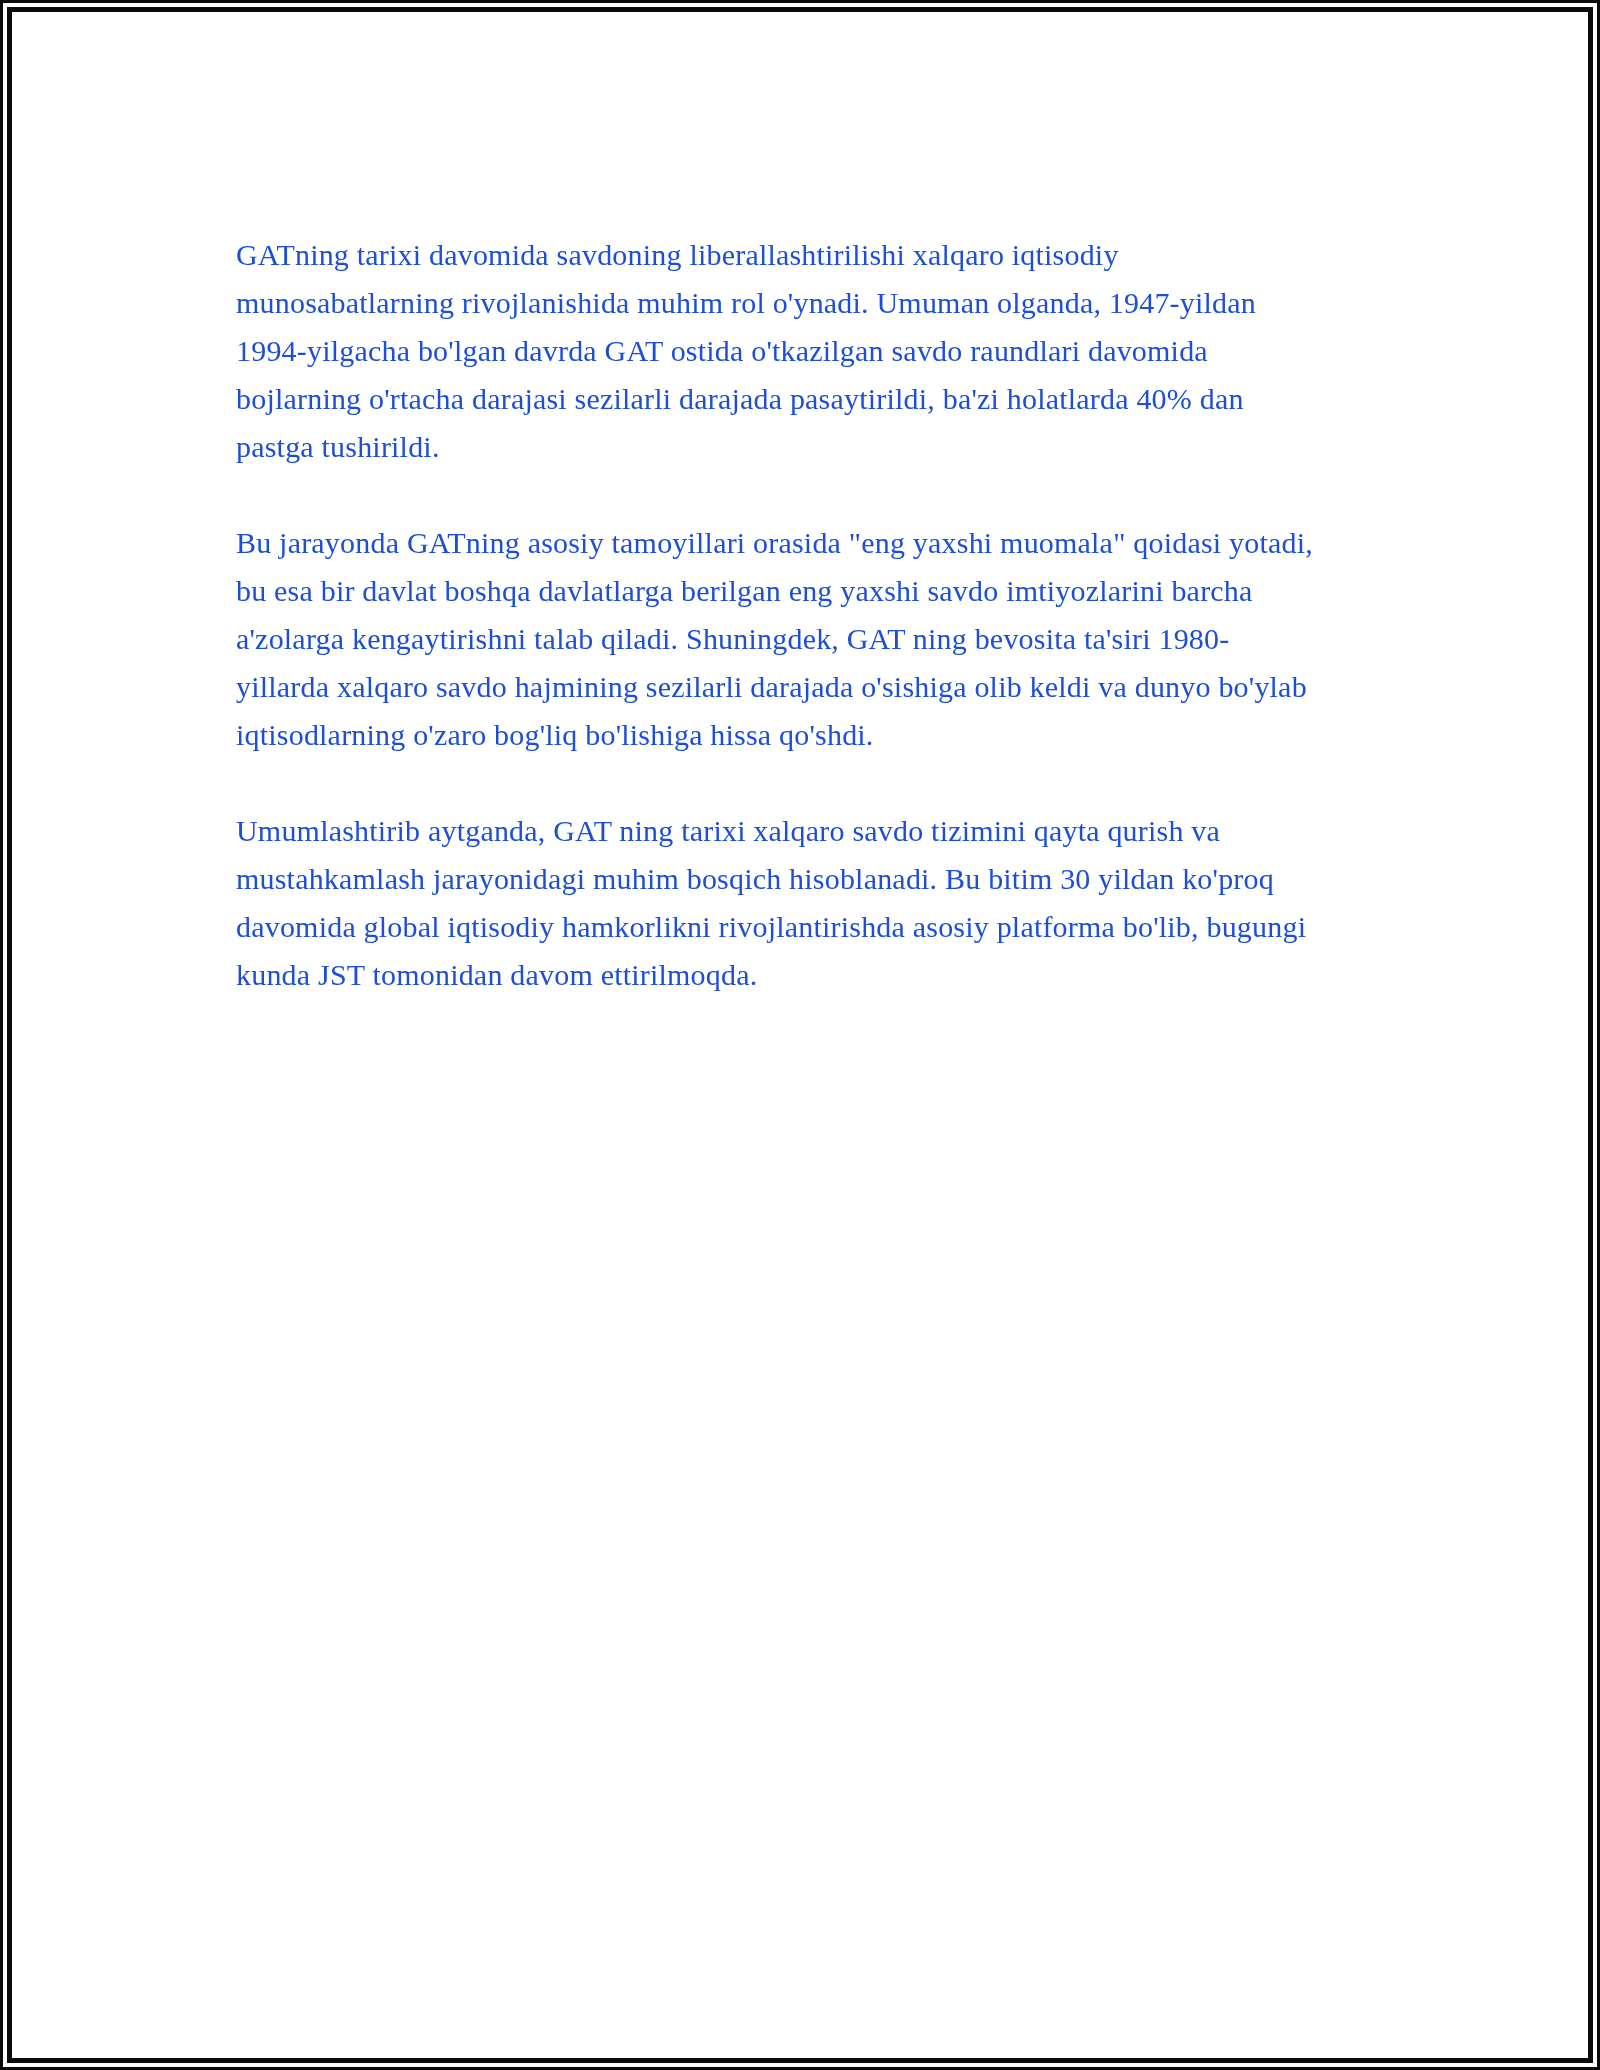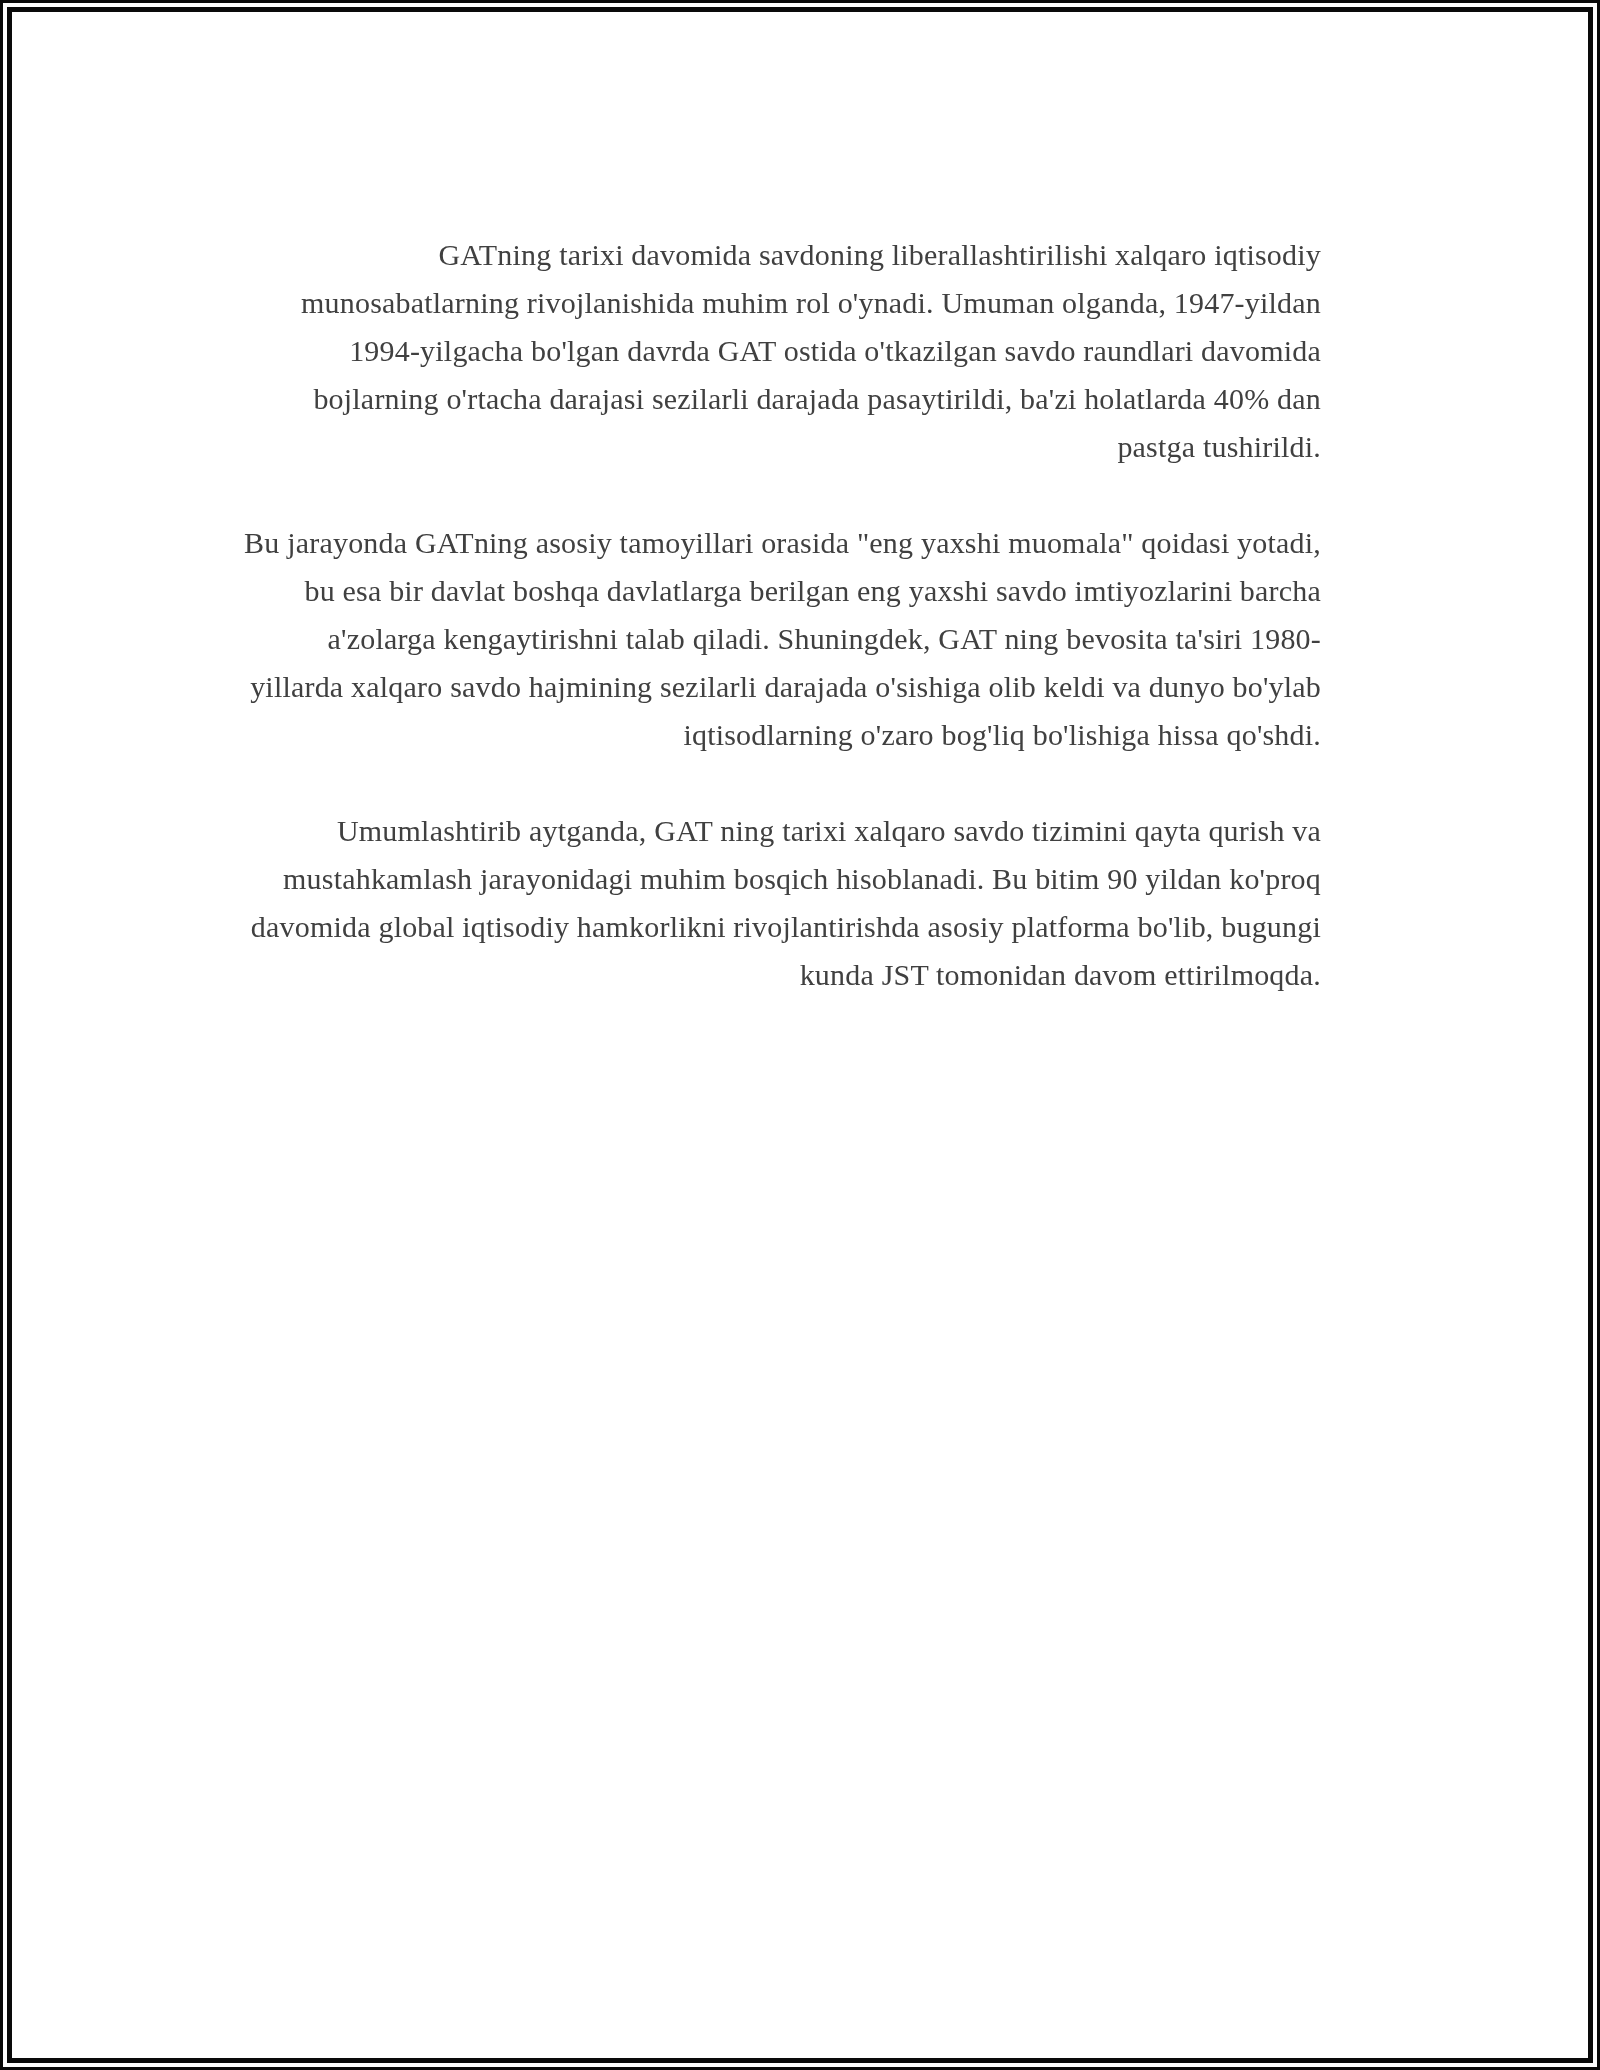--- a/index.html
+++ b/index.html
@@ -23,30 +23,30 @@
   }
   .text-block {
     position: absolute;
     left: 233px;
     top: 228px;
     width: 1085px;
   }
   .text-block p {
     font-size: 30px;
     line-height: 48px;
-    color: #404040;
-    text-align: right;
+    color: #1d4ed8;
+    text-align: left;
     margin: 0 0 48px 0;
     letter-spacing: 0.2px;
   }
   .text-block p:last-child { margin-bottom: 0; }
 </style>
 </head>
 <body>
 
 <div class="page">
   <div class="page-inner"></div>
   <div class="text-block">
     <p>GATning tarixi davomida savdoning liberallashtirilishi xalqaro iqtisodiy munosabatlarning rivojlanishida muhim rol o'ynadi. Umuman olganda, 1947-yildan 1994-yilgacha bo'lgan davrda GAT ostida o'tkazilgan savdo raundlari davomida bojlarning o'rtacha darajasi sezilarli darajada pasaytirildi, ba'zi holatlarda 40% dan pastga tushirildi.</p>
     <p>Bu jarayonda GATning asosiy tamoyillari orasida "eng yaxshi muomala" qoidasi yotadi, bu esa bir davlat boshqa davlatlarga berilgan eng yaxshi savdo imtiyozlarini barcha a'zolarga kengaytirishni talab qiladi. Shuningdek, GAT ning bevosita ta'siri 1980-yillarda xalqaro savdo hajmining sezilarli darajada o'sishiga olib keldi va dunyo bo'ylab iqtisodlarning o'zaro bog'liq bo'lishiga hissa qo'shdi.</p>
-    <p>Umumlashtirib aytganda, GAT ning tarixi xalqaro savdo tizimini qayta qurish va mustahkamlash jarayonidagi muhim bosqich hisoblanadi. Bu bitim 90 yildan ko'proq davomida global iqtisodiy hamkorlikni rivojlantirishda asosiy platforma bo'lib, bugungi kunda JST tomonidan davom ettirilmoqda.</p>
+    <p>Umumlashtirib aytganda, GAT ning tarixi xalqaro savdo tizimini qayta qurish va mustahkamlash jarayonidagi muhim bosqich hisoblanadi. Bu bitim 30 yildan ko'proq davomida global iqtisodiy hamkorlikni rivojlantirishda asosiy platforma bo'lib, bugungi kunda JST tomonidan davom ettirilmoqda.</p>
   </div>
 </div>
 
 </body></html>

